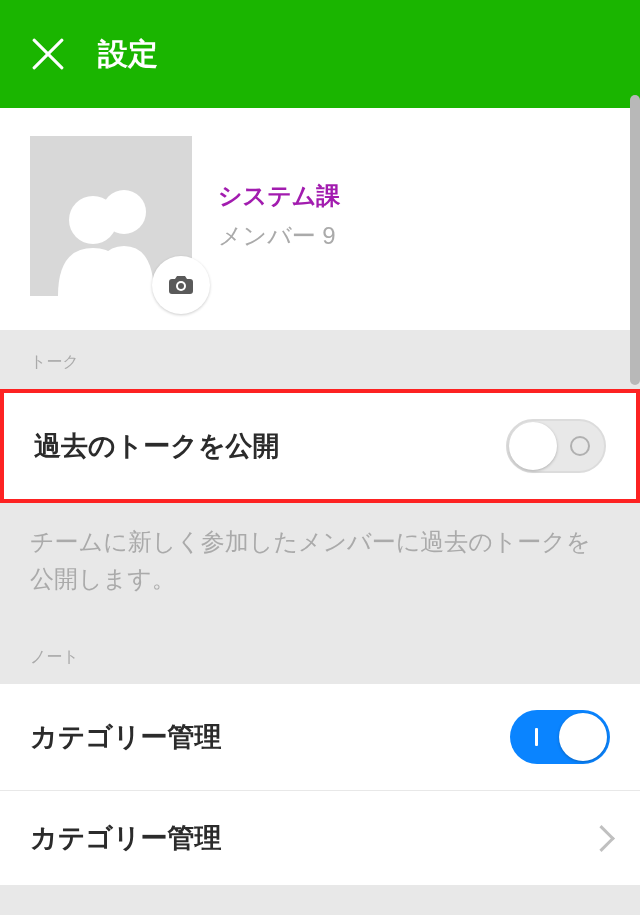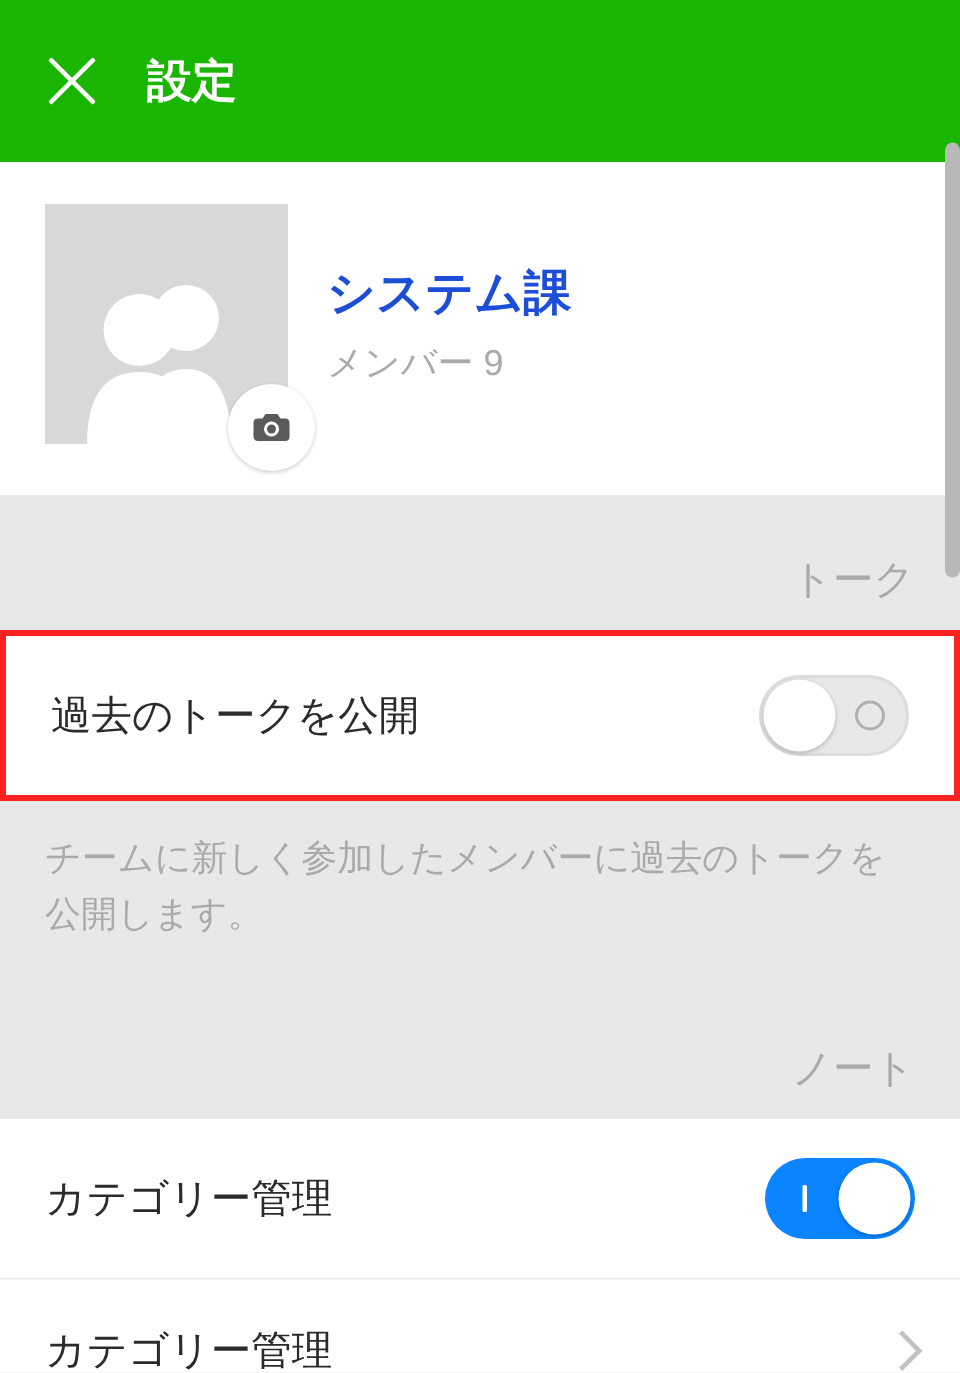--- a/index.html
+++ b/index.html
@@ -80,43 +80,43 @@
       background: #fff;
       display: flex;
       align-items: center;
       justify-content: center;
       box-shadow: 0 1px 3px rgba(0,0,0,0.2);
       cursor: pointer;
     }
     .camera-badge svg { width: 26px; height: 22px; }
     .profile-text { flex: 1; }
     .group-name {
-      font-size: 32px;
+      font-size: 24px;
       font-weight: 700;
-      color: #1d4ed8;
+      color: #a21caf;
       margin-bottom: 8px;
     }
     .member-count {
       font-size: 24px;
       color: #aaaaaa;
     }
     .section-label {
-      padding: 38px 30px 16px 30px;
-      font-size: 27px;
+      padding: 22px 30px 16px 30px;
+      font-size: 16px;
       color: #aaaaaa;
       background: #e8e8e8;
-      text-align: right;
     }
     .row {
       background: #fff;
       padding: 26px 30px;
       display: flex;
       align-items: center;
       justify-content: space-between;
       min-height: 94px;
+      font-weight: bold;
     }
     .row-label {
       font-size: 27px;
       color: #2b2b2b;
     }
     .highlighted {
       border: 4px solid #fd2222;
       margin: 0;
     }
     .description {

